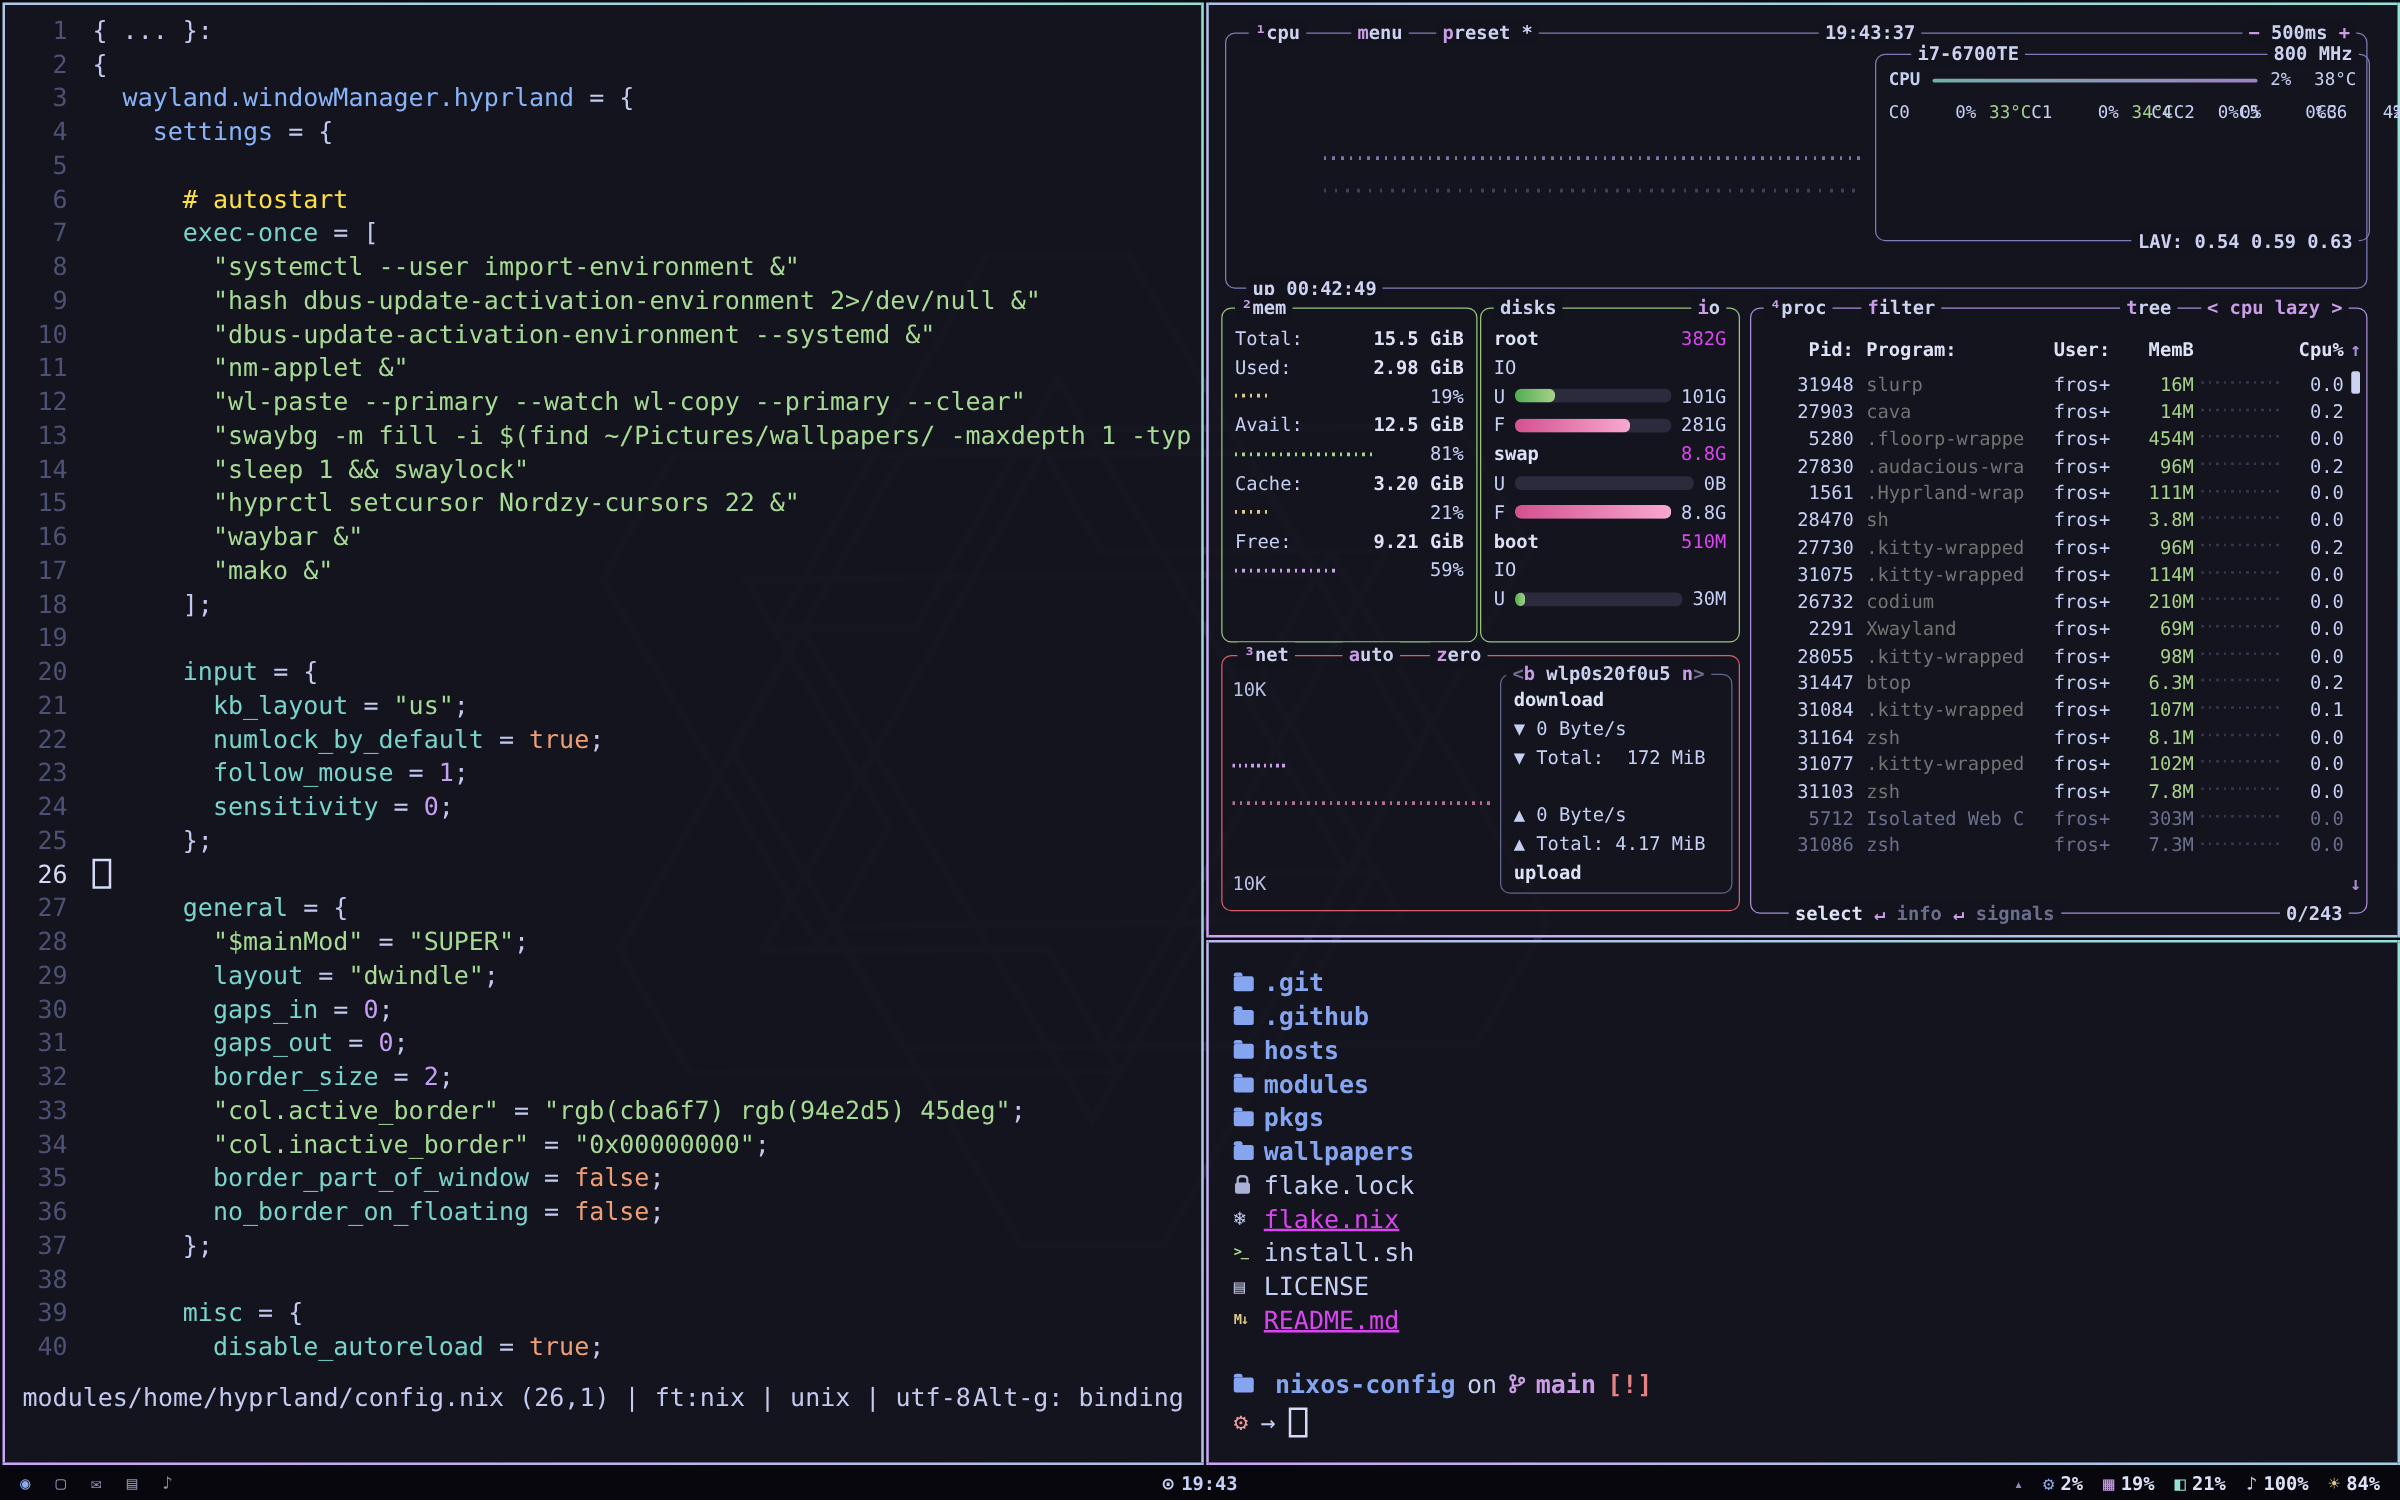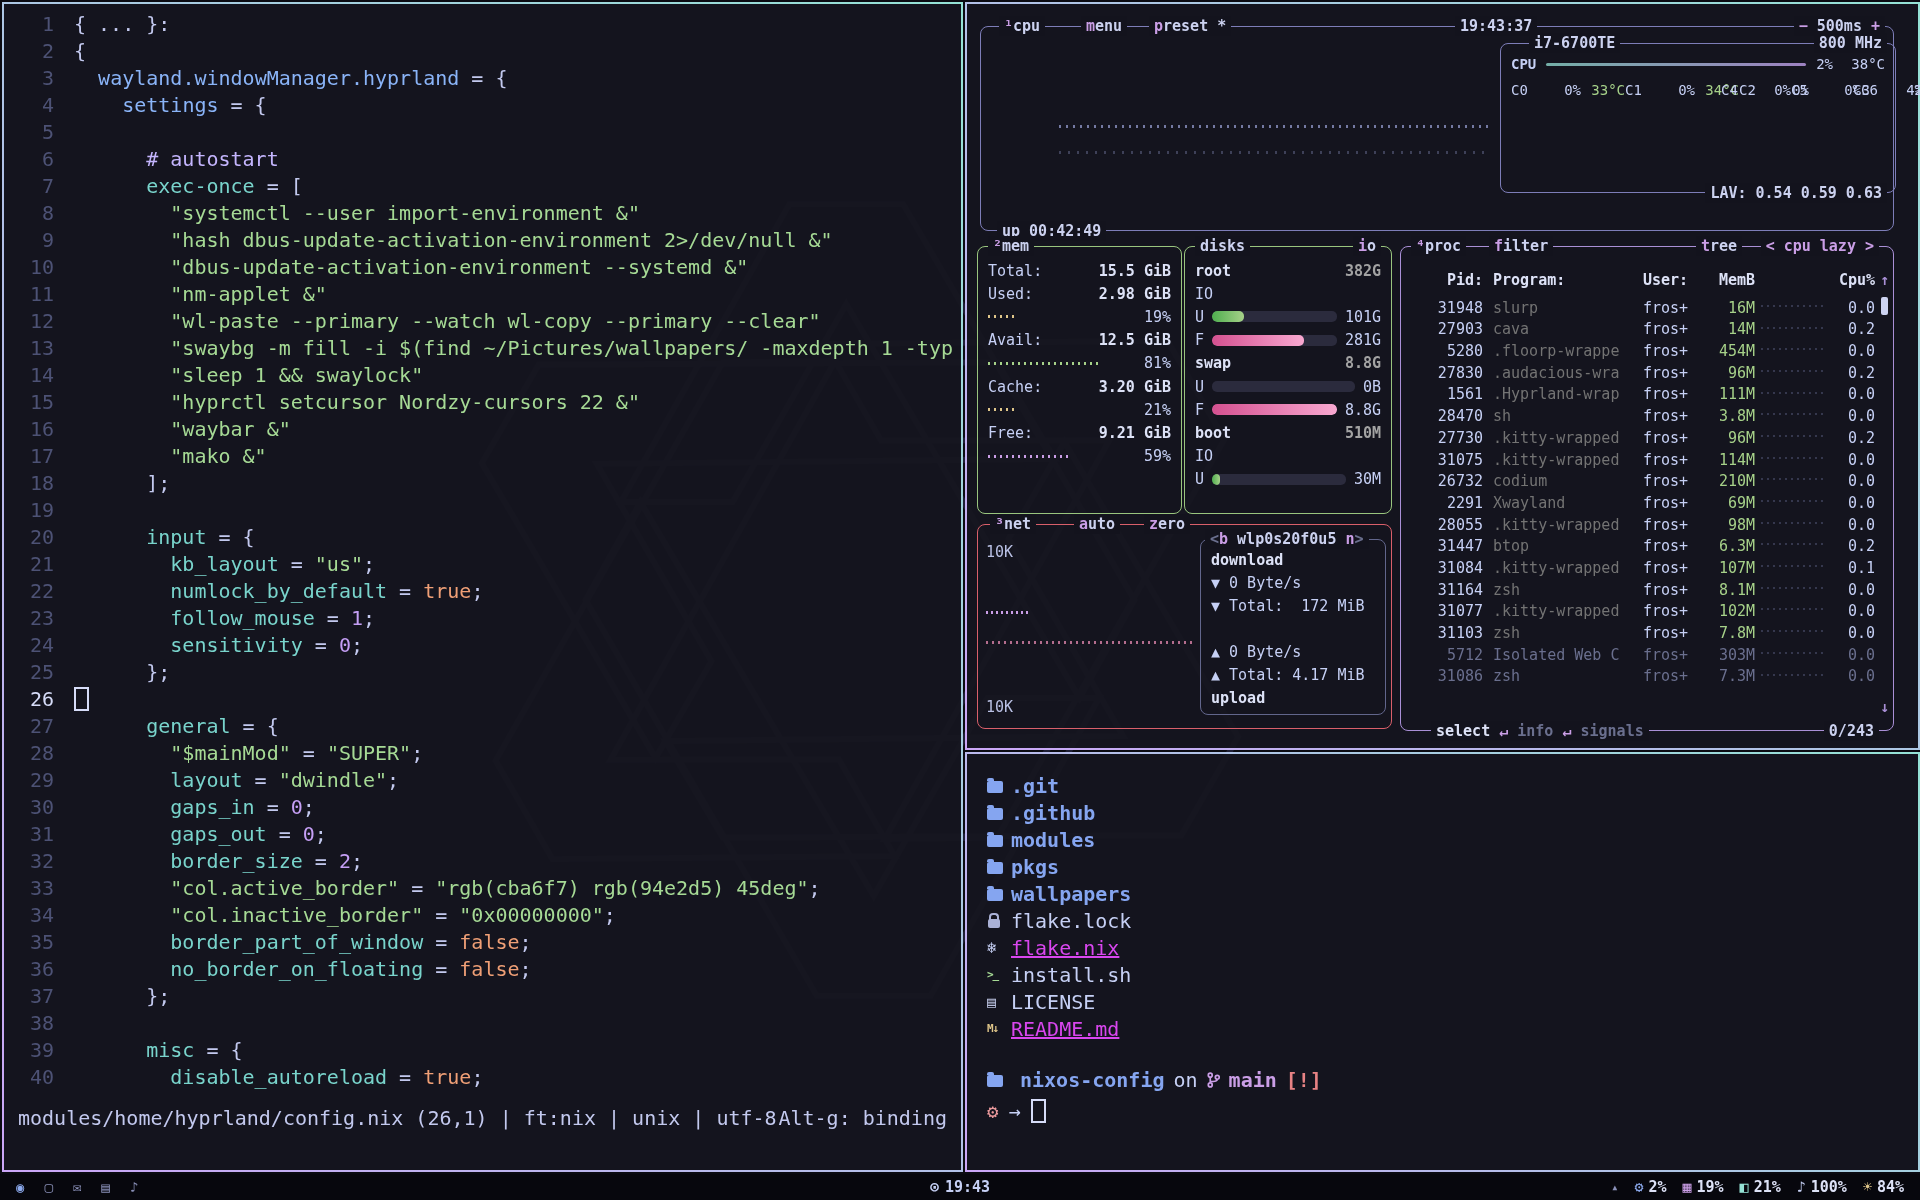--- a/index.html
+++ b/index.html
@@ -10,21 +10,21 @@
   .win{position:absolute;z-index:1;background:rgba(21,21,31,0.93);border:2px solid transparent;
        border-image:linear-gradient(45deg,#cba6f7,#94e2d5) 1;}
   #win-editor{left:2px;top:2px;width:957px;height:1166px;}
   #win-btop{left:965px;top:2px;width:951px;height:744px;}
   #win-term{left:965px;top:752px;width:951px;height:416px;}
   
   #ed-lines{padding-top:7px;font-size:20px;line-height:27px;}
   .eline{white-space:pre;height:27px;}
   .ln{display:inline-block;width:50px;text-align:right;padding-right:20px;color:#4d5275;}
   .ln.act{color:#d6dcf8;}
-  .sg-d{color:#c3c9ef}.sg-c{color:#c4b5fd}.sg-b{color:#8ab4f8}.sg-t{color:#79d4cc}
+  .sg-d{color:#c3c9ef}.sg-c{color:#fde047}.sg-b{color:#8ab4f8}.sg-t{color:#79d4cc}
   .sg-s{color:#a6da95}.sg-n{color:#c59ff5}.sg-o{color:#ef9f76}
   .hx-cursor{display:inline-block;width:11px;height:20px;border:2px solid #d6dcf8;vertical-align:middle;margin-top:-3px;}
   .ed-status{position:absolute;left:14px;right:14px;top:1102px;display:flex;justify-content:space-between;font-size:20px;color:#c3c9ef;}
   
   .bbox{position:absolute;border:1.6px solid #8f8fd4;border-radius:8px;font-size:15px;}
   .bt-label{position:absolute;top:-11px;background:#13131d;padding:0 5px;font-weight:bold;color:#ccd2f0;font-size:15px;line-height:20px;white-space:nowrap;}
   .bt-bot{position:absolute;bottom:-11px;background:#13131d;padding:0 5px;font-weight:bold;color:#ccd2f0;font-size:15px;line-height:20px;white-space:nowrap;}
   .pk{color:#ca9ee6;font-weight:bold;}
   .dim{color:#6a6f8e;}
   #box-cpu{left:13px;top:22px;width:912px;height:203px;border-color:#7d7db8;}
@@ -42,21 +42,21 @@
   .ctemp{width:44px;text-align:right;color:#a6d189;}
   #box-mem{left:10px;top:242px;width:203px;height:266px;border-color:#99c57e;}
   .mem-body{position:absolute;left:10px;right:10px;top:12px;}
   .mrow{display:flex;justify-content:space-between;height:23.2px;align-items:center;}
   .mrow .val{font-weight:bold;color:#dde2f7;}
   .mdots{flex:1;height:3px;margin-right:10px;background:repeating-linear-gradient(90deg,currentColor 0 2px,transparent 2px 6px);}
   #box-disks{left:217px;top:242px;width:206px;height:266px;border-color:#99c57e;}
   .dk-body{position:absolute;left:10px;right:10px;top:12px;}
   .dkrow{display:flex;align-items:center;height:23.2px;justify-content:space-between;}
   .dkrow .nm{font-weight:bold;color:#dde2f7;}
-  .dkrow .sz{font-weight:bold;color:#a3a3a3;}
+  .dkrow .sz{font-weight:normal;color:#d946ef;}
   .dbar{flex:1;height:11px;margin:0 8px;background:#2b2b3d;border-radius:5px;overflow:hidden;}
   .dfill{display:block;height:100%;border-radius:5px;}
   .dfill.green{background:linear-gradient(90deg,#4fae4f,#a6d189);}
   .dfill.pink{background:linear-gradient(90deg,#d45190,#f8a8d0);}
   #box-net{left:10px;top:520px;width:413px;height:203px;border-color:#d95f6a;}
   .nscale{position:absolute;left:8px;color:#b9c0e4;}
   .net-dl-dots{position:absolute;left:8px;top:86px;width:44px;height:3px;background:repeating-linear-gradient(90deg,#ca9ee6 0 2px,transparent 2px 5px);}
   .net-ul-dots{position:absolute;left:8px;top:116px;width:208px;height:3px;background:repeating-linear-gradient(90deg,#e98bb3 0 2px,transparent 2px 6px);opacity:.75;}
   #net-sub{position:absolute;left:222px;top:14px;width:184px;height:174px;border:1.6px solid #62668c;border-radius:8px;}
   .net-body{padding:8px 10px 0 10px;}
@@ -568,20 +568,26 @@
           <div class="frow">
             <span class="fic">
               <span class="ic-folder"></span>
             </span>
             <span class="fn-dir">.github</span>
           </div>
           <div class="frow">
             <span class="fic">
               <span class="ic-folder"></span>
             </span>
+            <span class="fn-dir">hosts</span>
+          </div>
+          <div class="frow">
+            <span class="fic">
+              <span class="ic-folder"></span>
+            </span>
             <span class="fn-dir">modules</span>
           </div>
           <div class="frow">
             <span class="fic">
               <span class="ic-folder"></span>
             </span>
             <span class="fn-dir">pkgs</span>
           </div>
           <div class="frow">
             <span class="fic">

